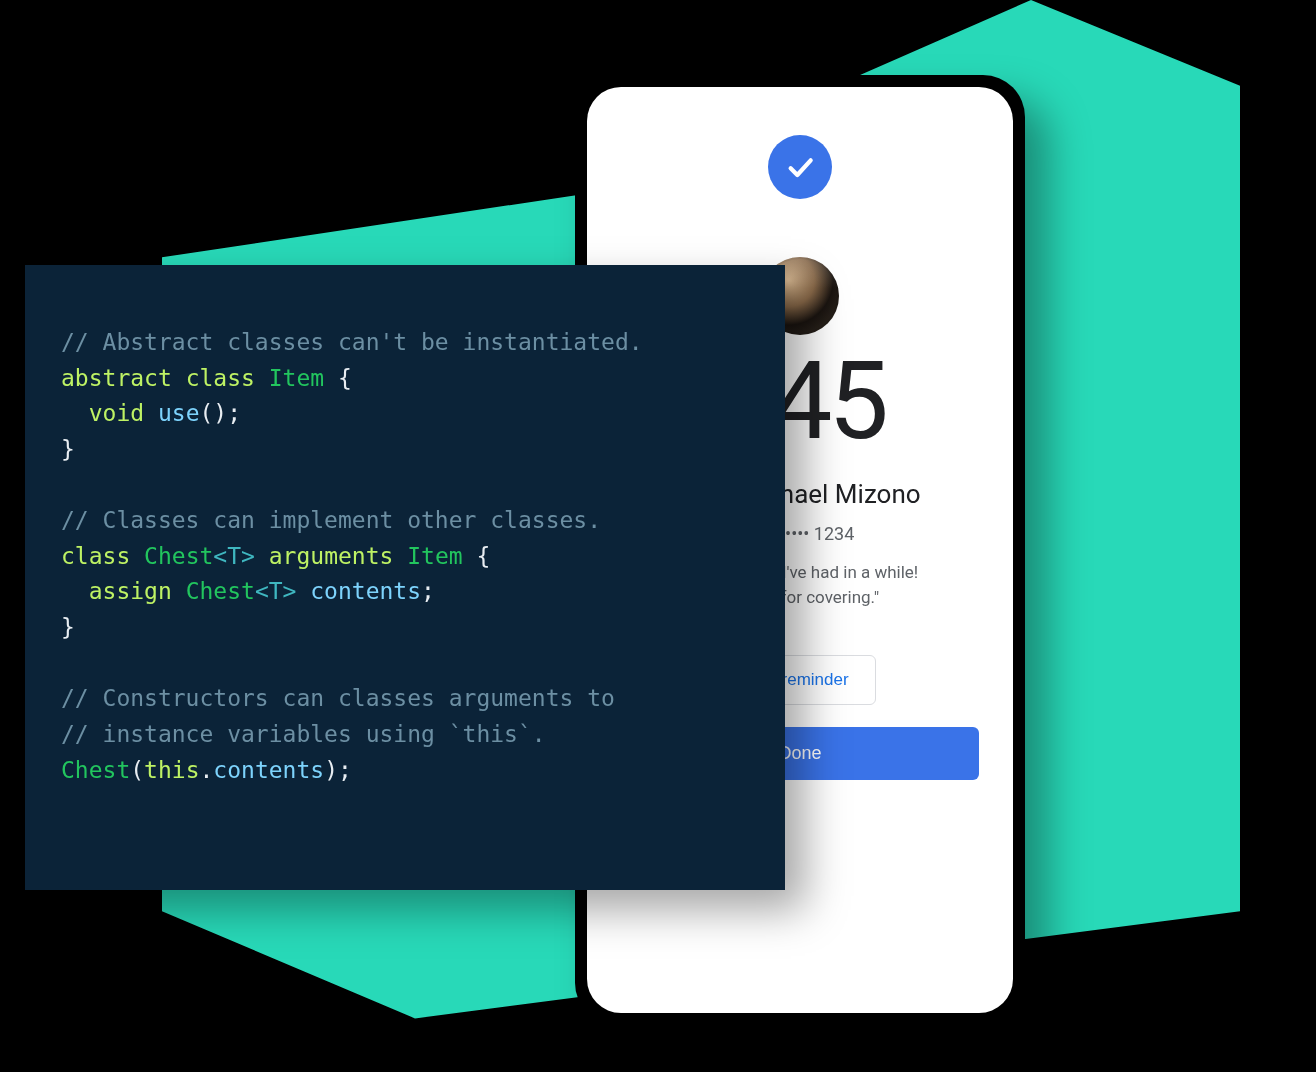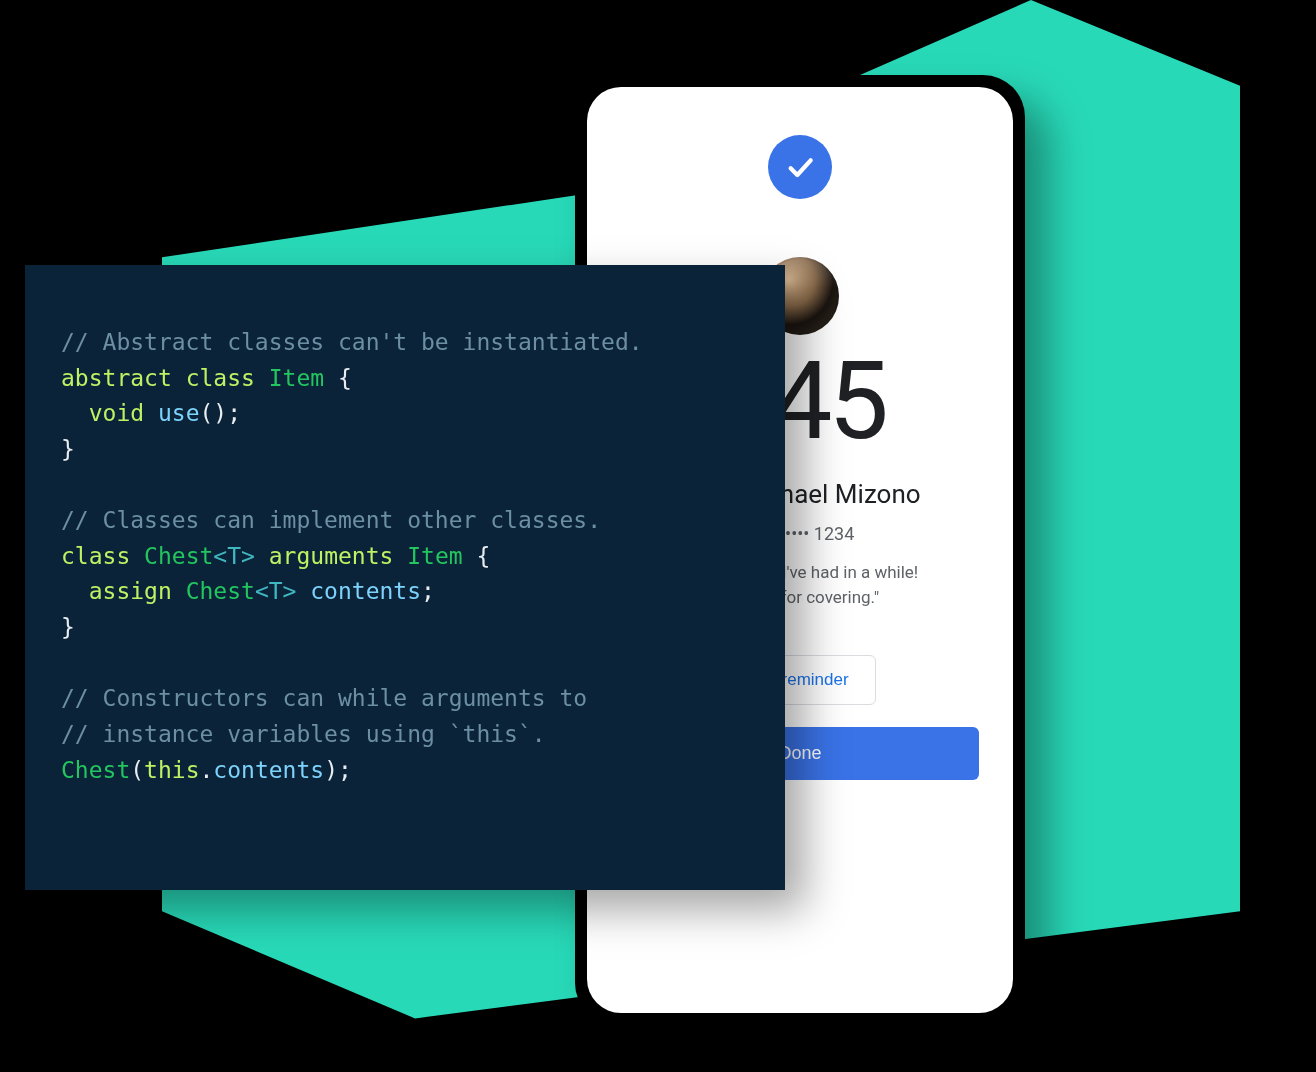--- a/index.html
+++ b/index.html
@@ -198,15 +198,15 @@
 <div class="code-panel"><span class="tok-comment">// Abstract classes can't be instantiated.</span>
 <span class="tok-keyword">abstract</span> <span class="tok-keyword">class</span> <span class="tok-type">Item</span><span class="tok-white"> {</span>
 <span class="tok-keyword">  void</span><span class="tok-method"> use</span><span class="tok-white">();</span>
 <span class="tok-white">}</span>
 
 <span class="tok-comment">// Classes can implement other classes.</span>
 <span class="tok-keyword">class</span><span class="tok-type"> Chest</span><span class="tok-generic">&lt;T&gt;</span><span class="tok-keyword"> arguments</span><span class="tok-type"> Item</span><span class="tok-white"> {</span>
 <span class="tok-keyword">  assign</span><span class="tok-type"> Chest</span><span class="tok-generic">&lt;T&gt;</span><span class="tok-method"> contents</span><span class="tok-white">;</span>
 <span class="tok-white">}</span>
 
-<span class="tok-comment">// Constructors can while arguments to</span>
+<span class="tok-comment">// Constructors can classes arguments to</span>
 <span class="tok-comment">// instance variables using `this`.</span>
 <span class="tok-type">Chest</span><span class="tok-white">(</span><span class="tok-keyword">this</span><span class="tok-white">.</span><span class="tok-method">contents</span><span class="tok-white">);</span></div>
 
 </body></html>

